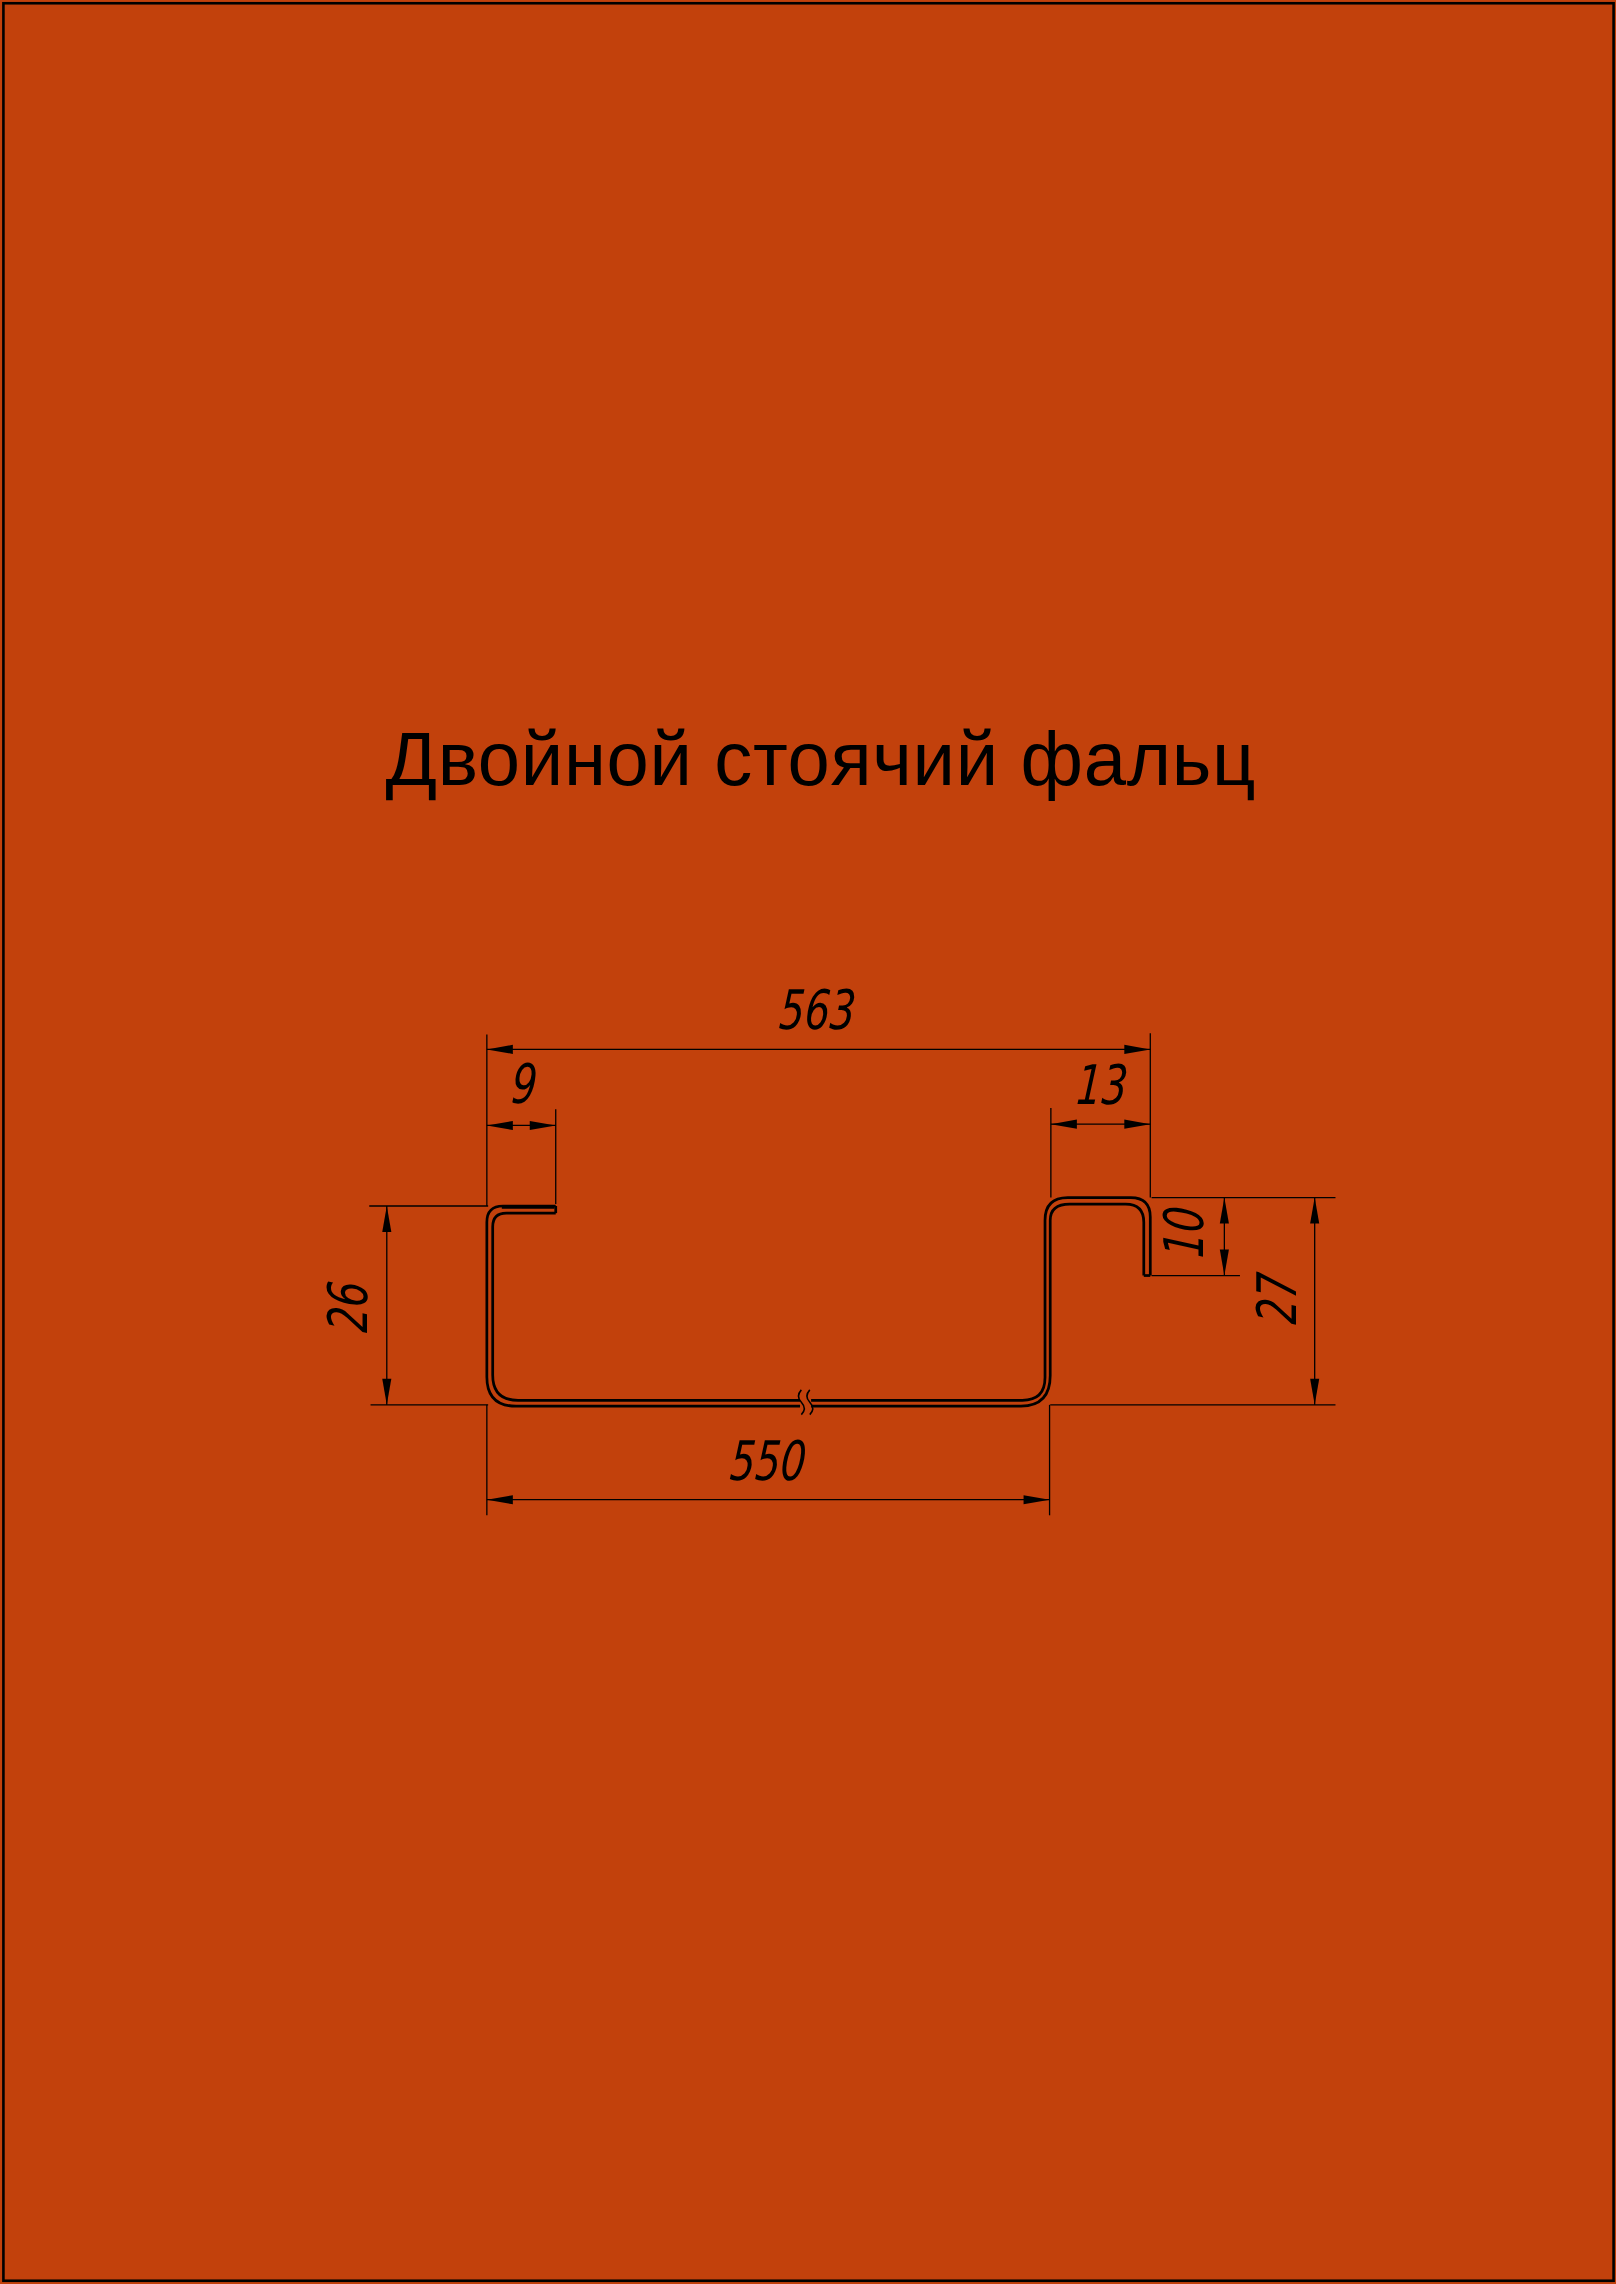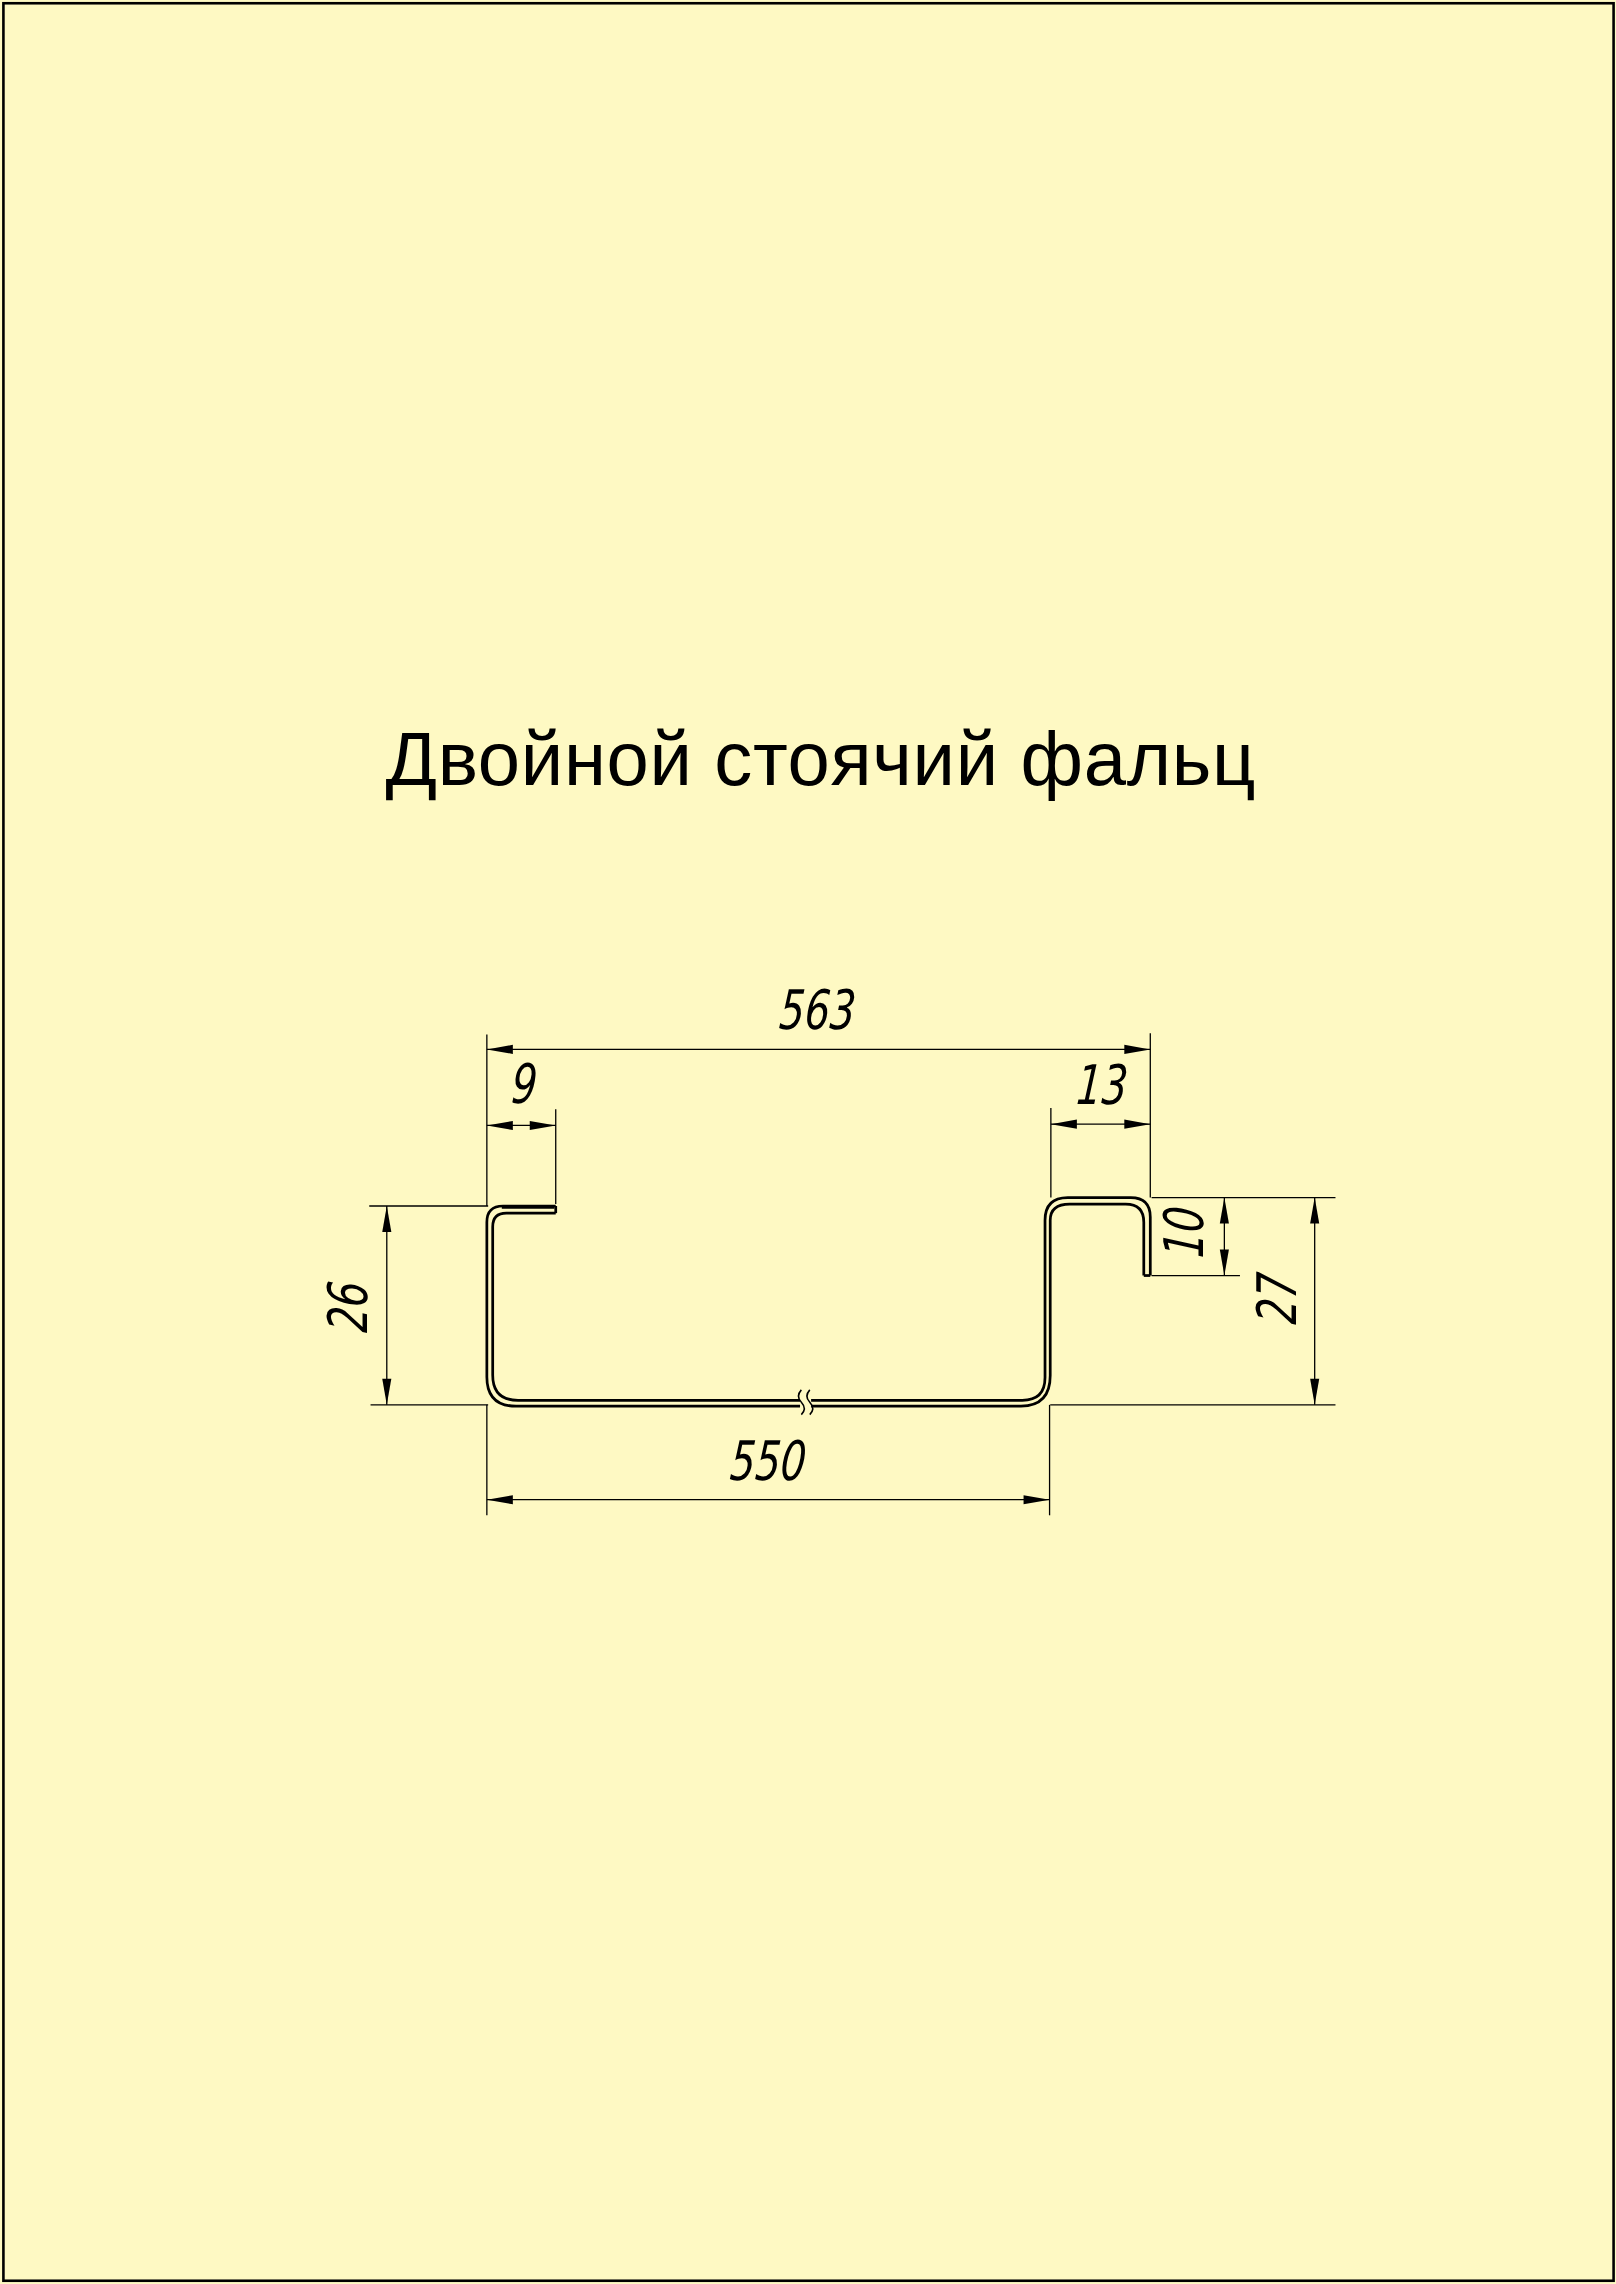--- a/index.html
+++ b/index.html
@@ -1,20 +1,20 @@
 <!DOCTYPE html>
 <html style="font-size:10.4px"><head>
 <meta charset="utf-8">
 <style>
   html, body { margin: 0; padding: 0; background: #ffffff; }
   .page {
     position: relative;
     width: 1617px;
     height: 2284px;
-    background: #fef9c3;
+    background: #c2410c;
     font-family: "Liberation Sans", sans-serif;
   }
   svg { position: absolute; inset: 0; display: block; }
   .thin   { stroke: #000; stroke-width: 2;   fill: none; }
   .main   { stroke: #000; stroke-width: 4.2; fill: none; }
   .hem    { stroke: #000; stroke-width: 5.5; fill: none; }
   .brk    { stroke: #000; stroke-width: 2.4; fill: none; }
   .arr    { fill: #000; stroke: none; }
   .dimtxt {
     font-family: "DejaVu Sans", sans-serif;

